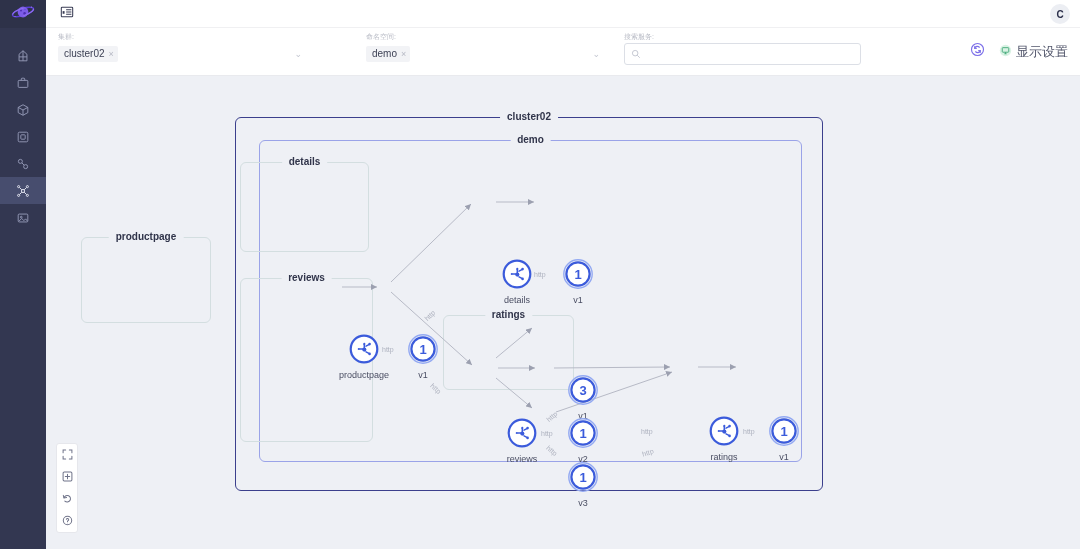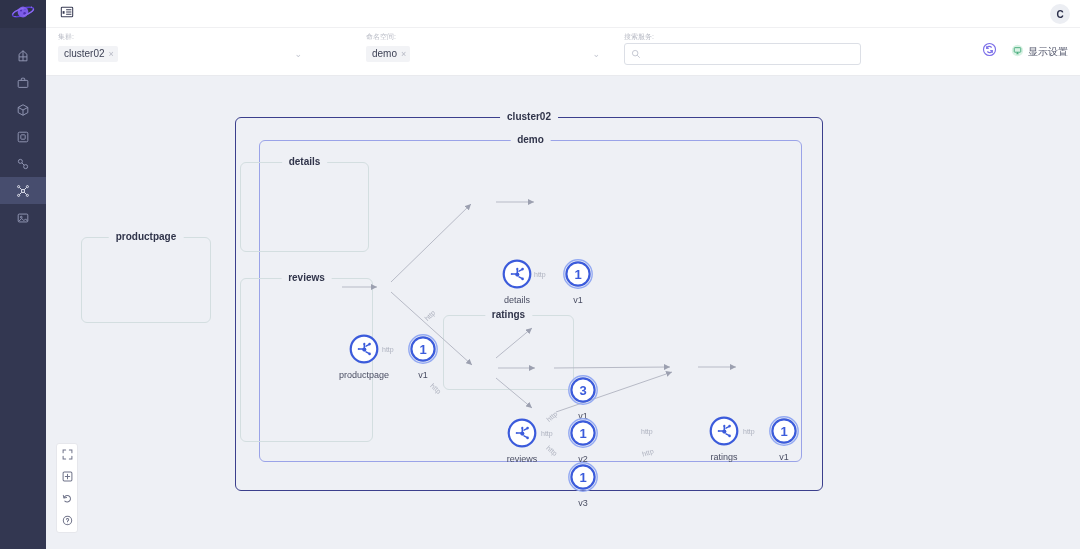--- a/index.html
+++ b/index.html
@@ -94,21 +94,21 @@
   }
   .topright {
     position: absolute; right: 12px; top: 14px;
     display: flex; align-items: center; gap: 14px;
   }
   .icon-btn { cursor: pointer; display: flex; align-items: center; }
   .display-settings {
     display: flex; align-items: center; gap: 4px;
     cursor: pointer;
   }
-  .display-settings .ds-label { font-size: 10px; color: #52566b; white-space: nowrap; }
+  .display-settings .ds-label { font-size: 13px; color: #52566b; white-space: nowrap; }
 
   
   .canvas {
     flex: 1; position: relative; background: #eef0f5;
     overflow: hidden;
   }
 
   .graph-toolbar {
     position: absolute; left: 10px; bottom: 16px;
     width: 22px; background: #ffffff;

